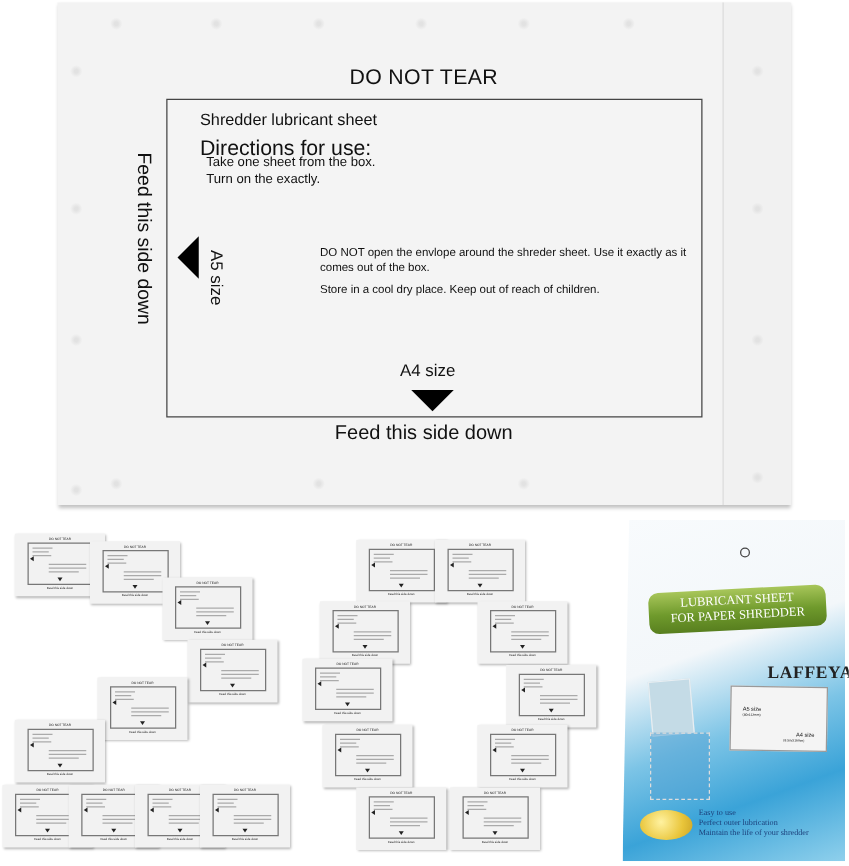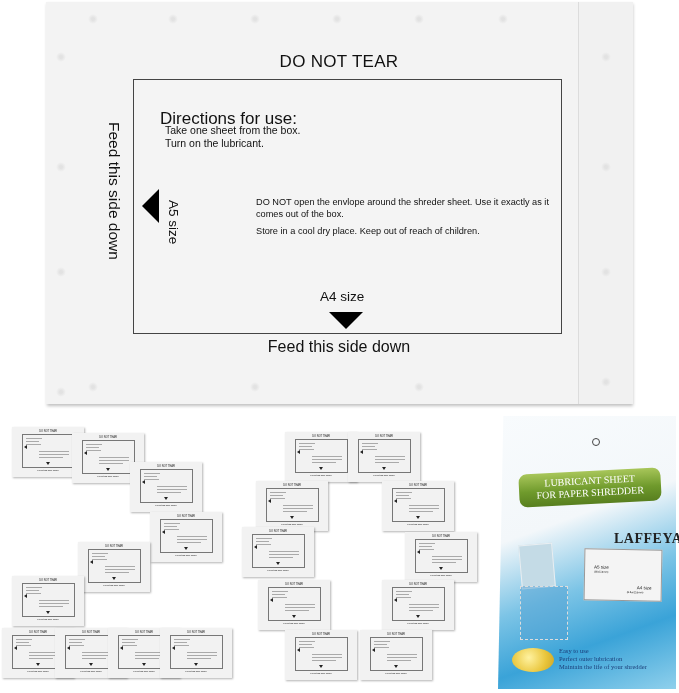--- a/index.html
+++ b/index.html
@@ -63,24 +63,25 @@
   <div class="dot" style="left:555px;top:160px"></div>
   <div class="dot" style="left:555px;top:265px"></div>
   <div class="dot" style="left:555px;top:375px"></div>
   <div class="dot" style="left:42px;top:380px"></div>
   <div class="dot" style="left:204px;top:380px"></div>
   <div class="dot" style="left:368px;top:380px"></div>
 
   <div class="title-top">DO NOT TEAR</div>
 
   <div class="frame">
+    <div class="h1">Shredder lubricant sheet</div>
     <div class="h2">Directions for use:</div>
     <div class="steps">
       <div>Take one sheet from the box.</div>
-      <div>Turn on the lubricant.</div>
+      <div>Turn on the exactly.</div>
     </div>
     <div class="tri-left"></div>
     <div class="a5">A5 size</div>
     <div class="note">
       <p>DO NOT open the envlope around the shreder sheet. Use it exactly as it comes out of the box.</p>
       <p>Store in a cool dry place. Keep out of reach of children.</p>
     </div>
     <div class="a4">A4 size</div>
     <div class="tri-down"></div>
   </div>

